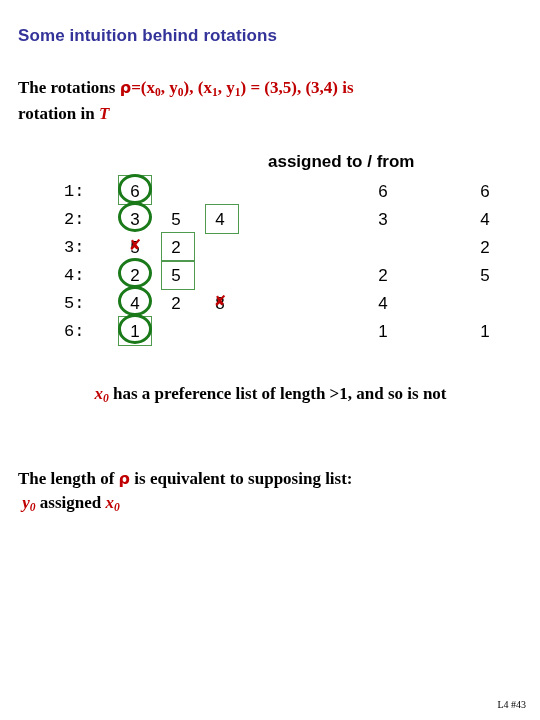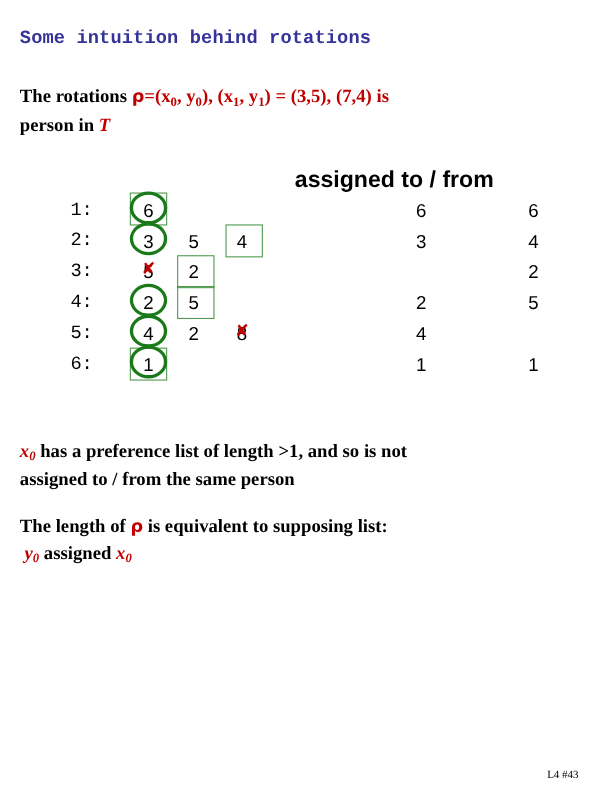--- a/index.html
+++ b/index.html
@@ -13,21 +13,21 @@
     font-family: "Liberation Serif", "DejaVu Serif", serif;
     overflow: hidden;
     position: relative;
   }
 
   
   #slide-title {
     position: absolute;
     left: 18px;
     top: 26px;
-    font-family: Liberation Mono, monospace;
+    font-family: Liberation Sans, sans-serif;
     font-weight: bold;
     font-size: 17px;
     color: #333399;
     letter-spacing: 0.1px;
     white-space: nowrap;
   }
 
   
   #intro-paragraph {
     position: absolute;
@@ -57,21 +57,21 @@
     top: 148px;
     width: 540px;
     height: 205px;
   }
   #assigned-header {
     position: absolute;
     left: 268px;
     top: 4px;
     font-family: "Liberation Sans", "DejaVu Sans", sans-serif;
     font-weight: bold;
-    font-size: 21px;
+    font-size: 17px;
     color: #000000;
     white-space: nowrap;
   }
 
   .t-row {
     position: absolute;
     left: 0;
     width: 540px;
     height: 28px;
   }
@@ -150,42 +150,42 @@
   .body-par {
     position: absolute;
     left: 18px;
     width: 505px;
     font-family: "Liberation Serif", "DejaVu Serif", serif;
     font-weight: bold;
     font-size: 17px;
     color: #000000;
     line-height: 24px;
   }
-  #par-preference { top: 398px; }
+  #par-preference { top: 382px; text-align: center; }
   #par-effect     { top: 467px; }
 
   
   #footer-ref {
     position: absolute;
     right: 14px;
     bottom: 10px;
     font-family: "Liberation Serif", "DejaVu Serif", serif;
     font-size: 10px;
     color: #000000;
   }
 </style>
 </head>
 <body>
 
 <div id="slide-title">Some intuition behind rotations</div>
 
 <div id="intro-paragraph">
-  <span>The rotations </span><span class="red rho">ρ</span><span class="red">=(x</span><sub class="red">0</sub><span class="red">, y</span><sub class="red">0</sub><span class="red">), (x</span><sub class="red">1</sub><span class="red">, y</span><sub class="red">1</sub><span class="red">) = (3,5), (7,4) is</span>
+  <span>The rotations </span><span class="red rho">ρ</span><span class="red">=(x</span><sub class="red">0</sub><span class="red">, y</span><sub class="red">0</sub><span class="red">), (x</span><sub class="red">1</sub><span class="red">, y</span><sub class="red">1</sub><span class="red">) = (3,5), (3,4) is</span>
   <br>
-  <span>person in </span><span class="red ital">T</span>
+  <span>rotation in </span><span class="red ital">T</span>
 </div>
 
 <div id="prefs-table">
 
   <div id="assigned-header">assigned to / from</div>
 
   <div class="t-row" style="top:34px;">
     <span class="row-label">1:</span>
     <span class="pref c0">6</span>
     <span class="pref c1"></span>
@@ -254,21 +254,20 @@
     <div class="circle-ring" style="left:118px; top:166px;"></div>
 
     <div class="xmark" style="left:127px; top:88px;">✘</div>
     <div class="xmark" style="left:212px; top:144px;">✘</div>
   </div>
 </div>
 
 <div class="body-par" id="par-preference">
   <span class="red ital">x</span><sub class="red ital">0</sub><span> has a preference list of length &gt;1, and so is not</span>
   <br>
-  <span>assigned to / from the same person</span>
 </div>
 
 <div class="body-par" id="par-effect">
   <span>The length of </span><span class="red rho">ρ</span><span> is equivalent to supposing list:</span>
   <br>
   &nbsp;<span class="red ital">y</span><sub class="red ital">0</sub><span> assigned </span><span class="red ital">x</span><sub class="red ital">0</sub>
 </div>
 
 <div id="footer-ref">L4 #43</div>
 

